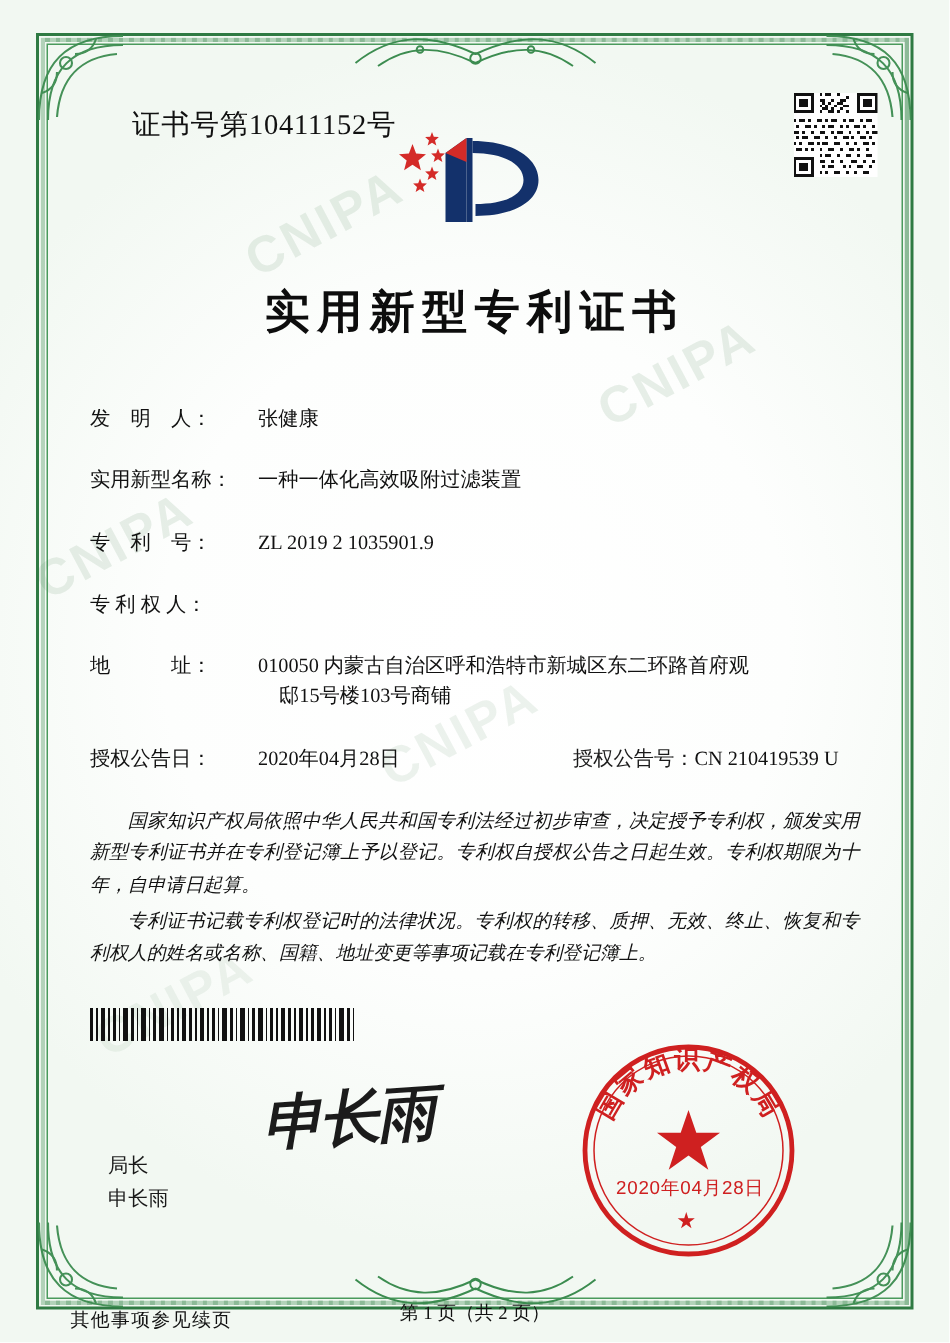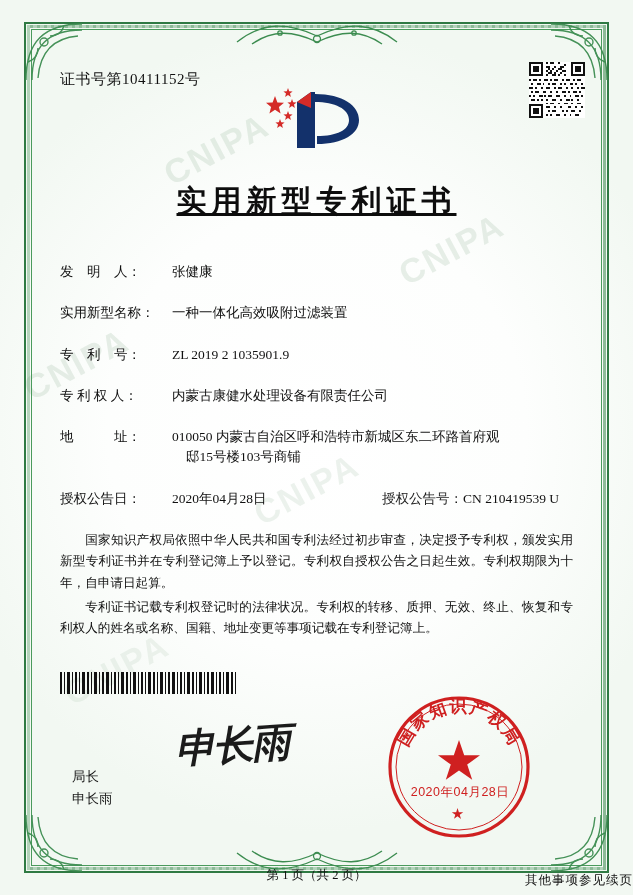--- a/index.html
+++ b/index.html
@@ -92,23 +92,24 @@
   .wm3 { left: 20px;  top: 345px; font-size: 34px; transform: rotate(-28deg); }
   .wm4 { left: 250px; top: 470px; font-size: 34px; transform: rotate(-28deg); opacity:.8;}
   .wm5 { left: 60px;  top: 650px; font-size: 34px; transform: rotate(-28deg); opacity:.7;}
 
   
   .content {
     position: absolute;
     left: 60px; right: 60px; top: 70px;
   }
   .cert-no {
-    font-size: 15px;
+    font-size: 19px;
     letter-spacing: 0.5px;
     color: #111;
+    margin-left: 28px;
   }
 
   .qr {
     position: absolute;
     right: 48px;
     top: 62px;
     width: 56px;
     height: 56px;
   }
 
@@ -122,21 +123,20 @@
   }
 
   .title {
     margin-top: 92px;
     text-align: center;
     font-size: 30px;
     font-weight: 700;
     letter-spacing: 5px;
     color: #0d0d0d;
     font-family: "DejaVu Serif", "Liberation Serif", serif;
-    text-decoration: underline;
   }
 
   .fields {
     margin-top: 40px;
     font-size: 13.5px;
     line-height: 1.5;
   }
   .row {
     display: flex;
     align-items: flex-start;
@@ -156,21 +156,21 @@
   .row.two .val { flex: 0 0 auto; min-width: 190px; }
   .row.two .lbl2 { flex: 0 0 auto; margin-left: 20px; }
 
   .para {
     margin-top: 6px;
     font-size: 12.6px;
     line-height: 1.72;
     text-align: justify;
     color: #111;
   }
-  .para p { margin: 0 0 2px 0; text-indent: 2em; }
+  .para p { margin: 0 0 2px 0; text-indent: 2em; font-style: italic; }
 
   
   .barcode {
     position: absolute;
     left: 60px;
     top: 672px;
     width: 178px;
     height: 22px;
   }
 
@@ -221,21 +221,21 @@
     top: 824px;
     text-align: center;
     font-size: 12.5px;
     color: #111;
     margin-top: 43px;
   }
   .footnote {
     position: absolute;
     left: 0; right: 0;
     top: 872px;
-    text-align: right;
+    text-align: left;
     font-size: 12.5px;
     color: #111;
     letter-spacing: 1px;
     padding-left: 47px;
   }
 </style>
 </head>
 <body>
 
 <div class="page">
@@ -464,21 +464,20 @@
       </div>
 
       <div class="row">
         <div class="lbl">专　利　号：</div>
         <div class="val">ZL 2019 2 1035901.9</div>
       </div>
 
 
       <div class="row">
         <div class="lbl">专 利 权 人：</div>
-        <div class="val">内蒙古康健水处理设备有限责任公司</div>
       </div>
 
       <div class="row">
         <div class="lbl">地　　　址：</div>
         <div class="val">
           <span>010050 内蒙古自治区呼和浩特市新城区东二环路首府观</span>
           <span class="l2">邸15号楼103号商铺</span>
         </div>
       </div>
 

